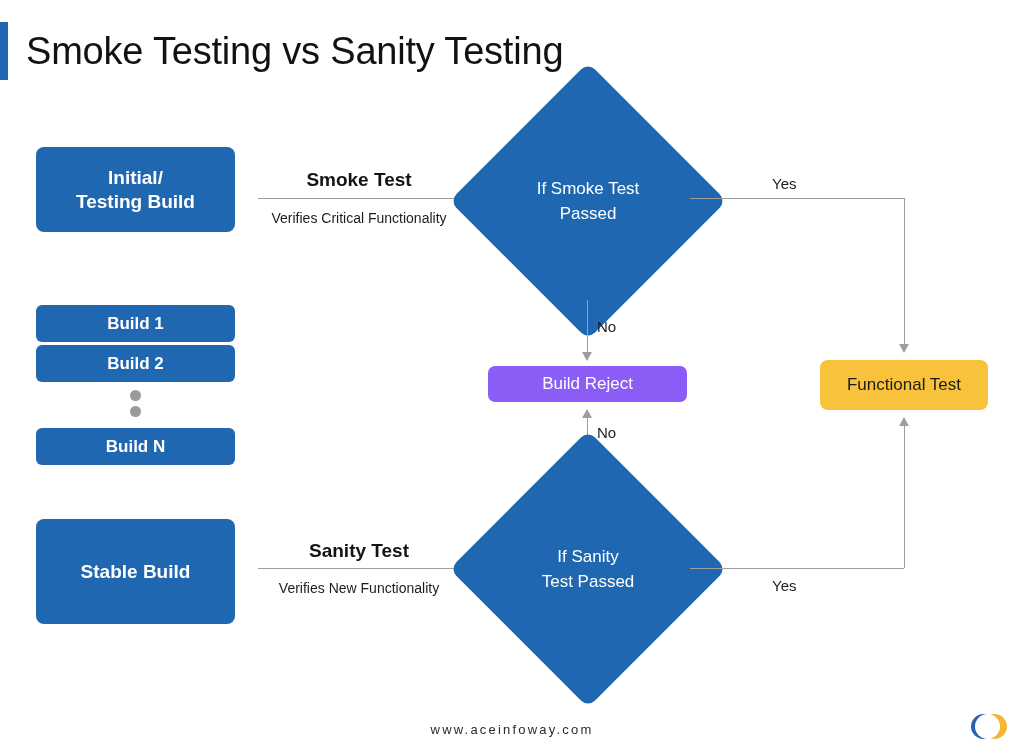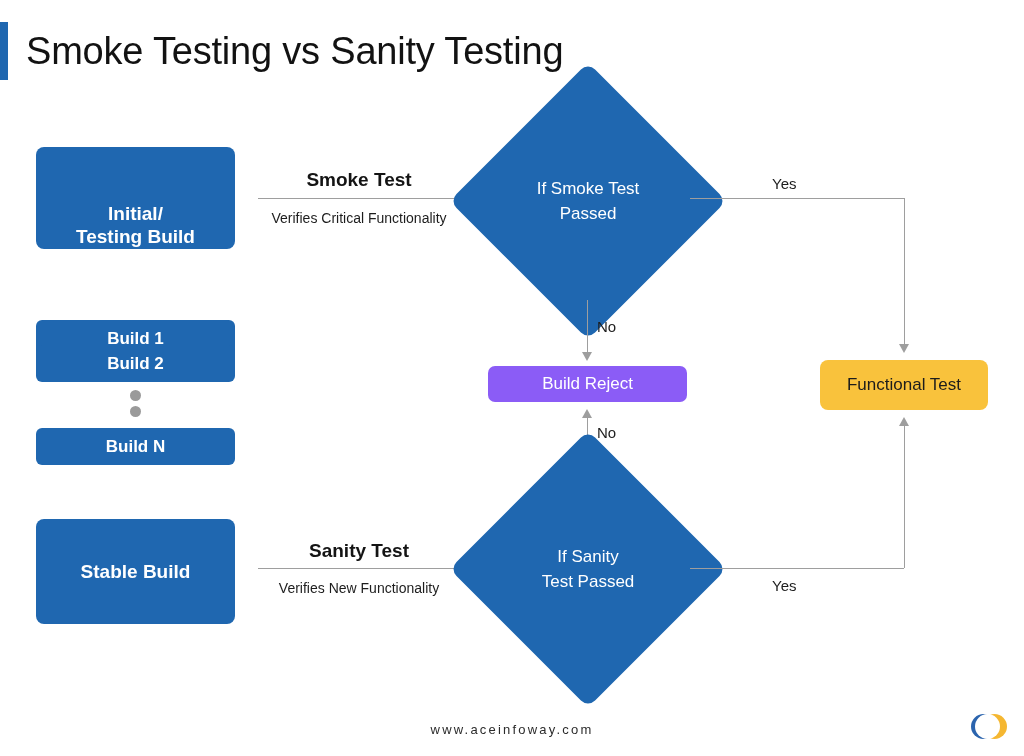--- a/index.html
+++ b/index.html
@@ -53,32 +53,32 @@
     background: #1F67B0;
     color: #ffffff;
     border-radius: 8px;
   }
   .big-blue {
     left: 36px;
     width: 199px;
     font-size: 19px;
     font-weight: bold;
   }
-  .initial-build { top: 147px; height: 102px; align-items: flex-end; }
+  .initial-build { top: 147px; height: 85px; }
   .stable-build  { top: 519px; height: 105px; }
 
   .build-chip {
     left: 36px;
     width: 199px;
     height: 37px;
     font-size: 17px;
     font-weight: bold;
     border-radius: 6px;
   }
-  .build-1 { top: 320px; }
+  .build-1 { top: 305px; }
   .build-2 { top: 345px; }
   .build-n { top: 428px; }
 
   .dots {
     position: absolute;
     left: 130px;
     top: 390px;
     width: 12px;
     height: 32px;
   }

